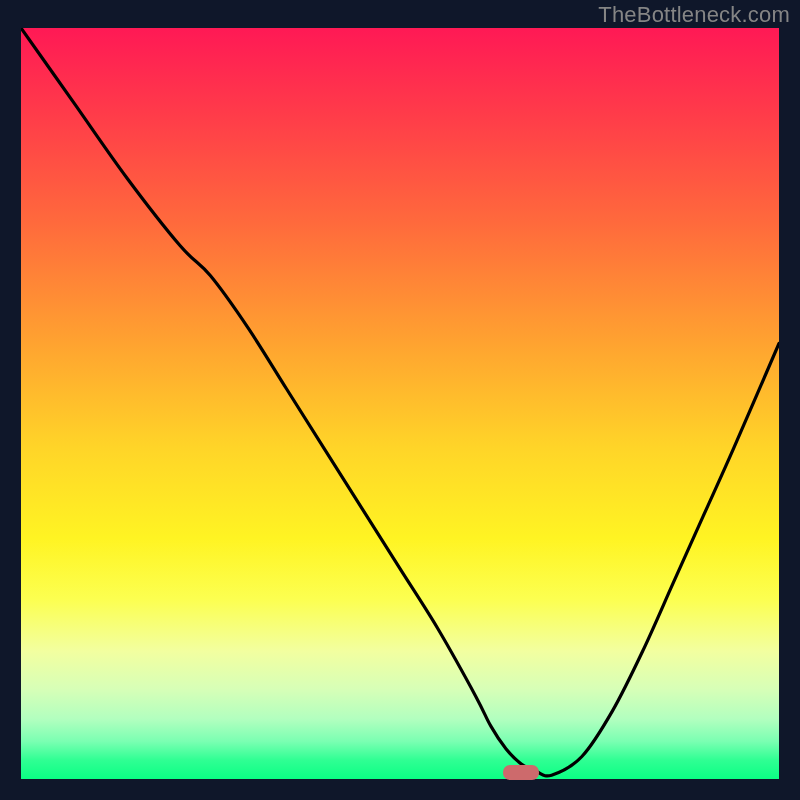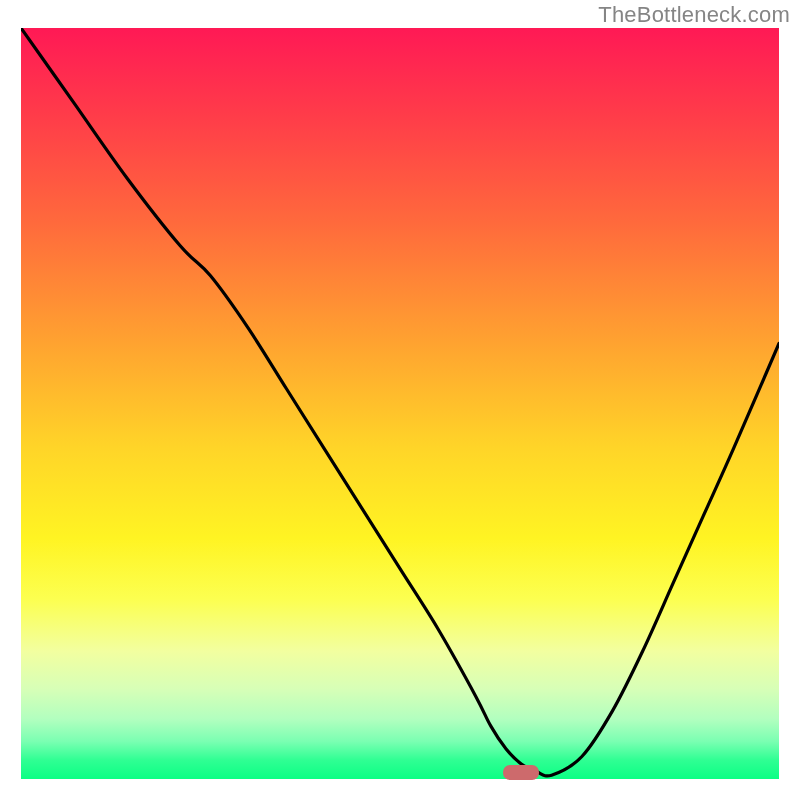--- a/index.html
+++ b/index.html
@@ -8,21 +8,21 @@
     width: 800px;
     height: 800px;
     background: #000;
     overflow: hidden;
     font-family: Arial, Helvetica, sans-serif;
   }
   .frame {
     position: absolute;
     width: 800px;
     height: 800px;
-    background: #ffffff;
+    background: #0f172a;
   }
   .watermark {
     position: absolute;
     top: 2px;
     right: 10px;
     color: #858585;
     font-size: 22px;
     font-weight: 500;
     letter-spacing: 0.2px;
   }

